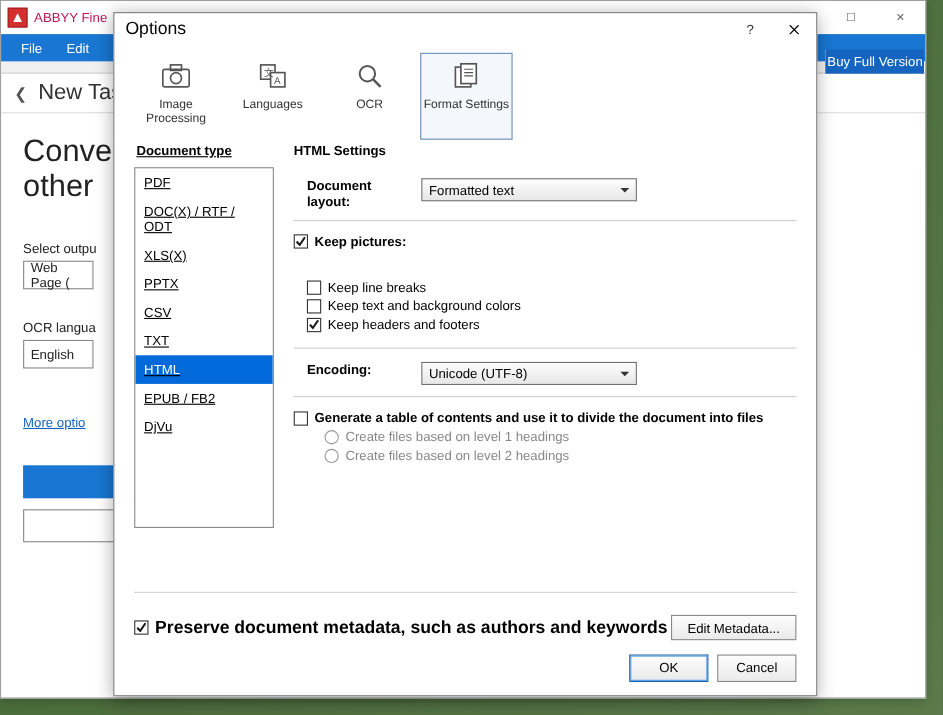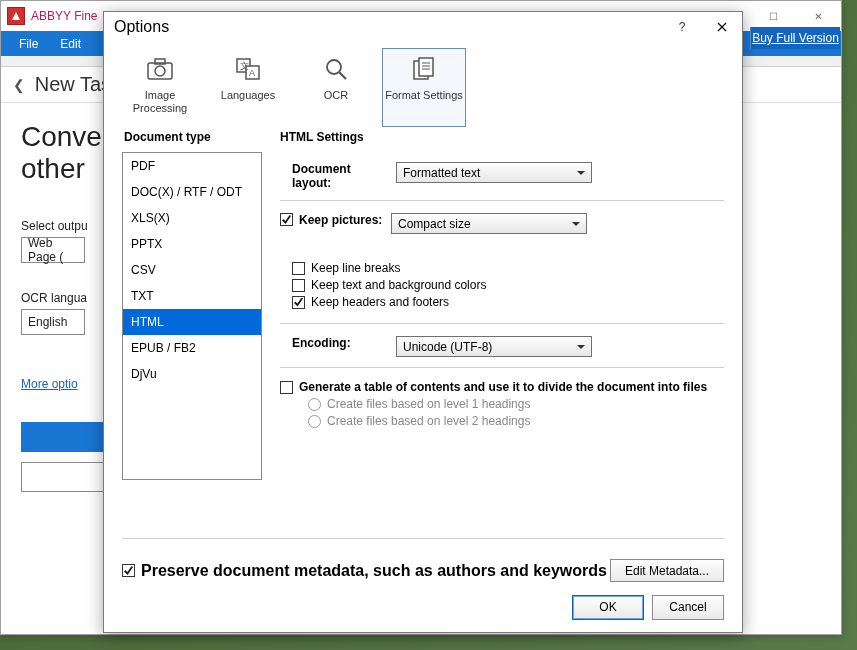--- a/index.html
+++ b/index.html
@@ -8,21 +8,21 @@
   
   .app-window { position:absolute; left:0; top:0; width:842px; height:635px; background:#fff; box-shadow:0 2px 8px rgba(0,0,0,.2); border:1px solid #a0a0a0;}
   .app-titlebar { height:30px; background:#fff; display:flex; align-items:center; padding:0 0 0 6px; border-bottom:0; }
   .app-logo { width:18px; height:18px; background:#d32f2f; border:1px solid #a02020; margin-right:6px; display:flex;align-items:center;justify-content:center;}
   .app-logo::after{content:"";width:8px;height:8px;background:#fff;clip-path:polygon(50% 0,0 100%,100% 100%);}
   .app-title { font-size:12px; color:#be185d; flex:0 0 auto;}
   .app-winbtns { margin-left:auto; display:flex; }
   .app-winbtn { width:45px; height:29px; display:flex; align-items:center; justify-content:center; color:#666; font-size:10px;}
   .app-menubar { height:25px; background:#1976d2; display:flex; align-items:center; padding:0 8px; gap:2px;}
   .app-menu-item { color:#fff; font-size:12px; padding:2px 10px; }
-  .buy { position:absolute; right:1px; top:26px; width:90px; height:22px; background:#1565c0; color:#fff; font-size:12px; display:flex; align-items:center; justify-content:center;border-left:1px solid rgba(255,255,255,.3);text-decoration:underline;}
+  .buy { position:absolute; right:1px; top:44px; width:90px; height:22px; background:#1565c0; color:#fff; font-size:12px; display:flex; align-items:center; justify-content:center;border-left:1px solid rgba(255,255,255,.3);}
   .ribbon-strip{height:11px;background:#f0f0f0;border-bottom:1px solid #d0d0d0;}
   .task-bar { height:36px; border-bottom:1px solid #ddd; display:flex; align-items:center; padding:0 12px; gap:10px;color:#333;}
   .chev{font-size:14px;color:#555;}
   .task-title{font-size:20px;}
   .main-content { padding:18px 20px; color:#222;}
   .big-head { font-size:28px; font-weight:300; color:#222; line-height:1.15; margin-bottom:26px;}
   .field-row { margin-bottom:14px; }
   .field-label { font-size:12px; color:#222; margin-bottom:4px;}
   .input-box { height:26px; border:1px solid #888; background:#fff; font-size:12px; padding:0 6px; display:flex;align-items:center; color:#222;}
   .link { font-size:12px; color:#1565c0; text-decoration:underline; margin-top:28px; display:inline-block;}
@@ -33,21 +33,21 @@
   .dlg-titlebar { height:30px; display:flex; align-items:center; padding:0 0 0 10px;}
   .dlg-title { font-size:16px;}
   .dlg-help { width:40px; height:29px; display:flex;align-items:center;justify-content:center;color:#333;font-size:12px;margin-left:auto;}
   .dlg-close { width:40px; height:29px; display:flex;align-items:center;justify-content:center;color:#333;font-size:11px;}
   .dlg-close svg{width:10px;height:10px;}
   .dlg-tabs { height:86px; display:flex; gap:4px; padding:6px 14px 0 14px; border-bottom:1px solid #fff;}
   .dlg-tab { width:84px; display:flex; flex-direction:column; align-items:center; justify-content:flex-start; padding-top:6px; font-size:11px; color:#333; text-align:center; line-height:1.15; border:1px solid transparent; }
   .dlg-tab.selected { border:1px solid #6a8bb5; background:#f4f8fc;}
   .tab-icon { width:28px;height:28px; color:#555; margin-bottom:6px; display:flex;align-items:center;justify-content:center;}
   .dlg-body { flex:1; display:flex; padding:0px 18px 0 18px; gap:18px; }
-  .doc-type-col { width:140px; }
+  .doc-type-col { width:127px;text-decoration:underline; }
   .col-head { font-size:12px; font-weight:bold; margin:2px 0 8px 2px;}
   .type-list { border:1px solid #888; height:328px; font-size:12px; overflow:hidden;}
   .type-item { padding:6px 8px; }
   .type-item.selected { background:#0169d9; color:#fff;}
   .settings-col { flex:1; font-size:12px;}
   .sec-head { font-weight:bold; margin:2px 0 18px 0;}
   .row { display:flex; gap:6px; margin-bottom:10px;}
   .lab { width:110px; }
   .lab.indent{width:98px;margin-left:12px;}
   .select { flex:0 0 196px; height:21px; border:1px solid #707070; background:linear-gradient(#fdfdfd,#e7e7e7); font-size:12px; padding:0 18px 0 6px; display:flex; align-items:center; position:relative;color:#000;}
@@ -192,21 +192,20 @@
 
       <div class="row">
         <span class="lab indent bold">Document layout:</span>
         <div class="select">Formatted text</div>
       </div>
       <div class="hr"></div>
 
       <div class="row">
         <span class="chk on"></span>
         <span class="bold" style="width:86px">Keep pictures:</span>
-        <div class="select">Compact size</div>
       </div>
       <div style="height:14px"></div>
 
       <div class="indent-group">
         <div class="chkrow">
           <span class="chk"></span>
           <span>Keep line breaks</span>
         </div>
         <div class="chkrow">
           <span class="chk"></span>

